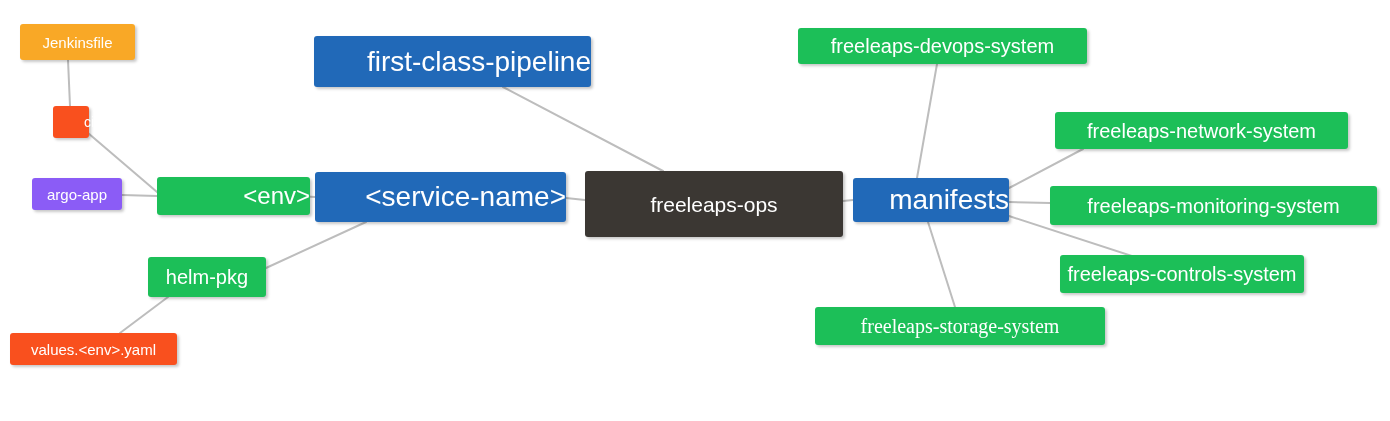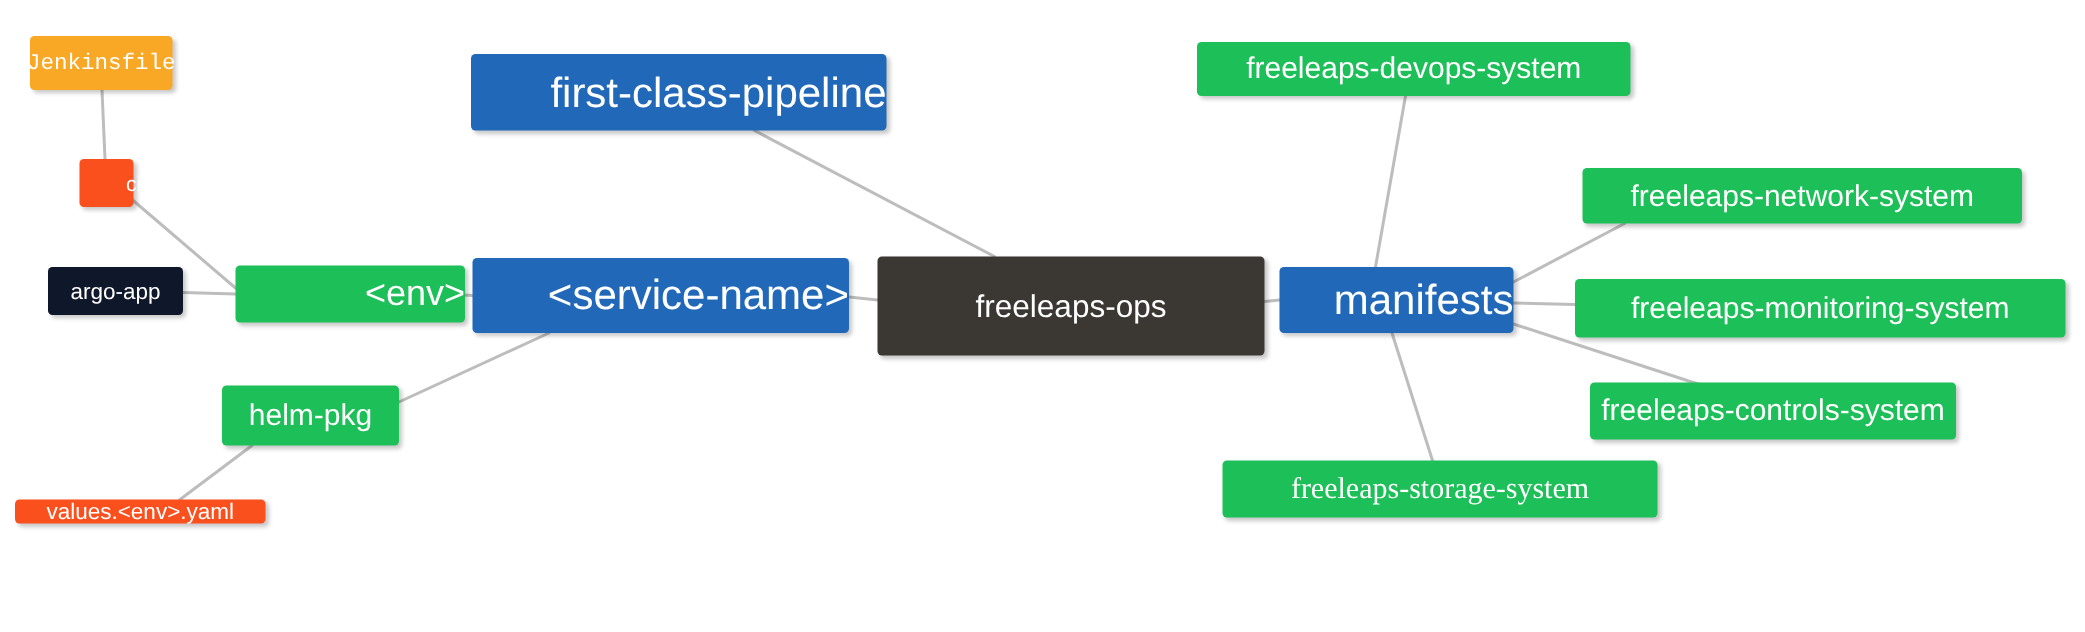--- a/index.html
+++ b/index.html
@@ -67,36 +67,36 @@
       <line x1="566" y1="198" x2="585" y2="200" stroke="#bdbdbd" stroke-width="2" stroke-linecap="round"></line>
       <line x1="503" y1="87" x2="663" y2="171" stroke="#bdbdbd" stroke-width="2" stroke-linecap="round"></line>
       <line x1="843" y1="201" x2="853" y2="200" stroke="#bdbdbd" stroke-width="2" stroke-linecap="round"></line>
       <line x1="917" y1="178" x2="937" y2="64" stroke="#bdbdbd" stroke-width="2" stroke-linecap="round"></line>
       <line x1="1009" y1="188" x2="1083" y2="149" stroke="#bdbdbd" stroke-width="2" stroke-linecap="round"></line>
       <line x1="1009" y1="202" x2="1050" y2="203" stroke="#bdbdbd" stroke-width="2" stroke-linecap="round"></line>
       <line x1="1009" y1="216" x2="1135" y2="257" stroke="#bdbdbd" stroke-width="2" stroke-linecap="round"></line>
       <line x1="928" y1="222" x2="955" y2="307" stroke="#bdbdbd" stroke-width="2" stroke-linecap="round"></line>
     </svg>
   <div id="node-layer">
-      <div class="node sz-tiny" style="left: 20px; top: 24px; width: 95px; height: 36px; background: rgb(249, 168, 38); font-family: Liberation Mono, monospace;">
+      <div class="node sz-tiny" style="left: 20px; top: 24px; width: 115px; height: 36px; background: rgb(249, 168, 38);">
         <span class="node-label">Jenkinsfile</span>
       </div>
       <div class="node sz-micro" style="left: 53px; top: 106px; width: 35px; height: 32px; background: rgb(249, 80, 30);">
         <span class="node-label">ci</span>
       </div>
-      <div class="node sz-tiny" style="left: 32px; top: 178px; width: 90px; height: 32px; background: #0f172a;">
+      <div class="node sz-tiny" style="left: 32px; top: 178px; width: 90px; height: 32px; background: #8b5cf6;">
         <span class="node-label">argo-app</span>
       </div>
       <div class="node sz-mid" style="left: 157px; top: 177px; width: 153px; height: 38px; background: rgb(28, 191, 88); justify-content: flex-end;">
         <span class="node-label">&lt;env&gt;</span>
       </div>
       <div class="node sz-small" style="left: 148px; top: 257px; width: 118px; height: 40px; background: rgb(28, 191, 88);">
         <span class="node-label">helm-pkg</span>
       </div>
-      <div class="node sz-tiny" style="left: 10px; top: 333px; width: 167px; height: 16px; background: rgb(249, 80, 30);">
+      <div class="node sz-tiny" style="left: 10px; top: 333px; width: 167px; height: 32px; background: rgb(249, 80, 30);">
         <span class="node-label">values.&lt;env&gt;.yaml</span>
       </div>
       <div class="node sz-large" style="left: 315px; top: 172px; width: 251px; height: 50px; background: rgb(33, 105, 184);">
         <span class="node-label">&lt;service-name&gt;</span>
       </div>
       <div class="node sz-large" style="left: 314px; top: 36px; width: 277px; height: 51px; background: rgb(33, 105, 184);">
         <span class="node-label">first-class-pipeline</span>
       </div>
       <div class="node sz-root" style="left: 585px; top: 171px; width: 258px; height: 66px; background: rgb(59, 55, 51);">
         <span class="node-label">freeleaps-ops</span>

